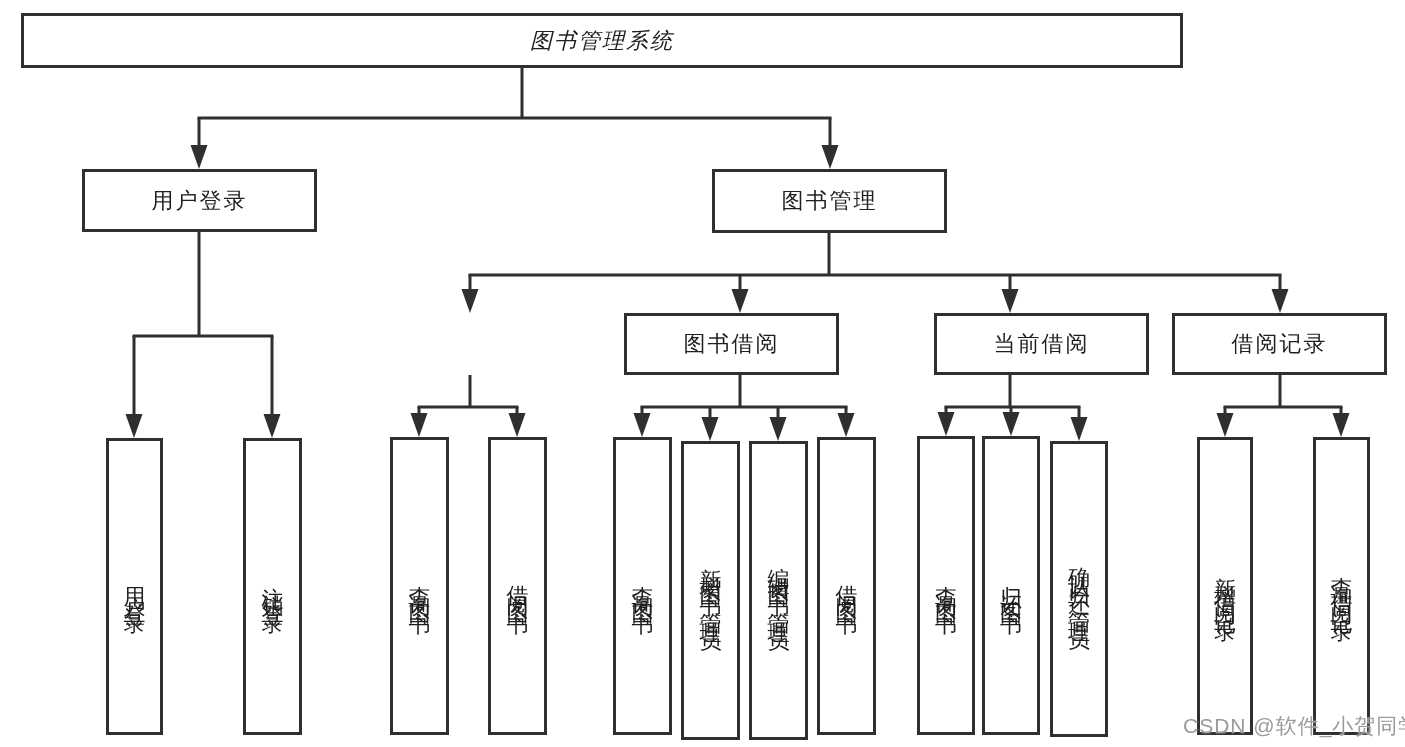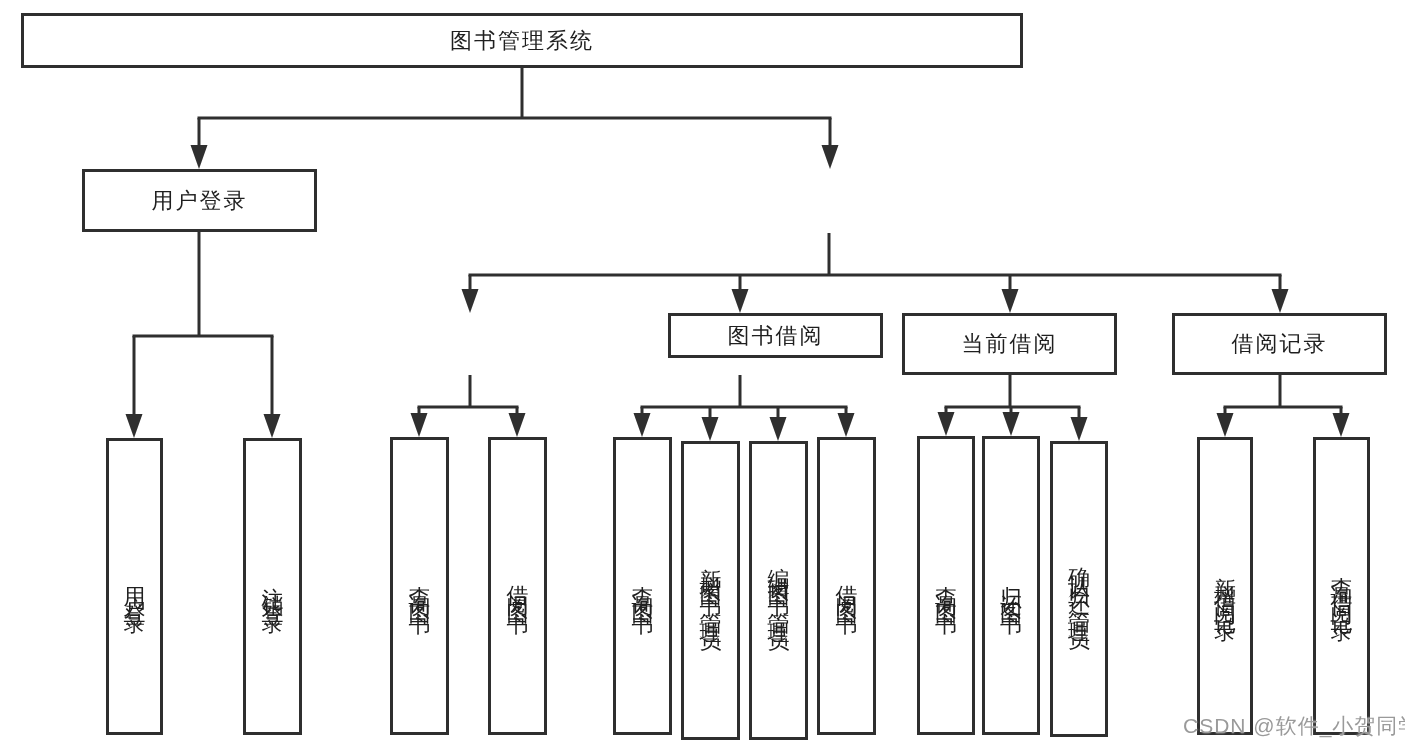--- a/index.html
+++ b/index.html
@@ -117,30 +117,33 @@
       <g>
         <line x1="1280" y1="375" x2="1280" y2="407" stroke="#2f2f2f" stroke-width="3"></line>
         <line x1="1223.5" y1="407" x2="1342.5" y2="407" stroke="#2f2f2f" stroke-width="3"></line>
         <line x1="1225" y1="407" x2="1225" y2="423" stroke="#2f2f2f" stroke-width="3"></line>
         <polygon points="1216.5,413 1233.5,413 1225,437" fill="#2f2f2f"></polygon>
         <line x1="1341" y1="407" x2="1341" y2="423" stroke="#2f2f2f" stroke-width="3"></line>
         <polygon points="1332.5,413 1349.5,413 1341,437" fill="#2f2f2f"></polygon>
       </g>
     </svg>
   <div class="watermark" style="color: rgb(154, 154, 154);">CSDN @软件_小贺同学</div>
-<div class="node node-h" style="left: 21px; top: 13px; width: 1002px; height: 55px; border-color: rgb(47, 47, 47); background: rgb(255, 255, 255); color: rgb(31, 31, 31);">
+<div class="node node-h" style="left: 21px; top: 13px; width: 1162px; height: 55px; border-color: rgb(47, 47, 47); background: rgb(255, 255, 255); color: rgb(31, 31, 31); font-style: italic;">
       <span>图书管理系统</span>
     </div>
     <div class="node node-h" style="left: 82px; top: 169px; width: 235px; height: 63px; border-color: rgb(47, 47, 47); background: rgb(255, 255, 255); color: rgb(31, 31, 31);">
       <span>用户登录</span>
     </div>
-    <div class="node node-h" style="left: 668px; top: 313px; width: 215px; height: 45px; border-color: rgb(47, 47, 47); background: rgb(255, 255, 255); color: rgb(31, 31, 31);">
+    <div class="node node-h" style="left: 712px; top: 169px; width: 235px; height: 64px; border-color: rgb(47, 47, 47); background: rgb(255, 255, 255); color: rgb(31, 31, 31);">
+      <span>图书管理</span>
+    </div>
+    <div class="node node-h" style="left: 624px; top: 313px; width: 215px; height: 62px; border-color: rgb(47, 47, 47); background: rgb(255, 255, 255); color: rgb(31, 31, 31);">
       <span>图书借阅</span>
     </div>
-    <div class="node node-h" style="left: 902px; top: 313px; width: 215px; height: 62px; border-color: rgb(47, 47, 47); background: rgb(255, 255, 255); color: rgb(31, 31, 31);">
+    <div class="node node-h" style="left: 934px; top: 313px; width: 215px; height: 62px; border-color: rgb(47, 47, 47); background: rgb(255, 255, 255); color: rgb(31, 31, 31);">
       <span>当前借阅</span>
     </div>
     <div class="node node-h" style="left: 1172px; top: 313px; width: 215px; height: 62px; border-color: rgb(47, 47, 47); background: rgb(255, 255, 255); color: rgb(31, 31, 31);">
       <span>借阅记录</span>
     </div>
     <div class="node node-v" style="left: 106px; top: 438px; width: 57px; height: 297px; border-color: rgb(47, 47, 47); background: rgb(255, 255, 255); color: rgb(31, 31, 31);">
       <span>用户登录</span>
     </div>
     <div class="node node-v" style="left: 243px; top: 438px; width: 59px; height: 297px; border-color: rgb(47, 47, 47); background: rgb(255, 255, 255); color: rgb(31, 31, 31);">
       <span>注销登录</span>

